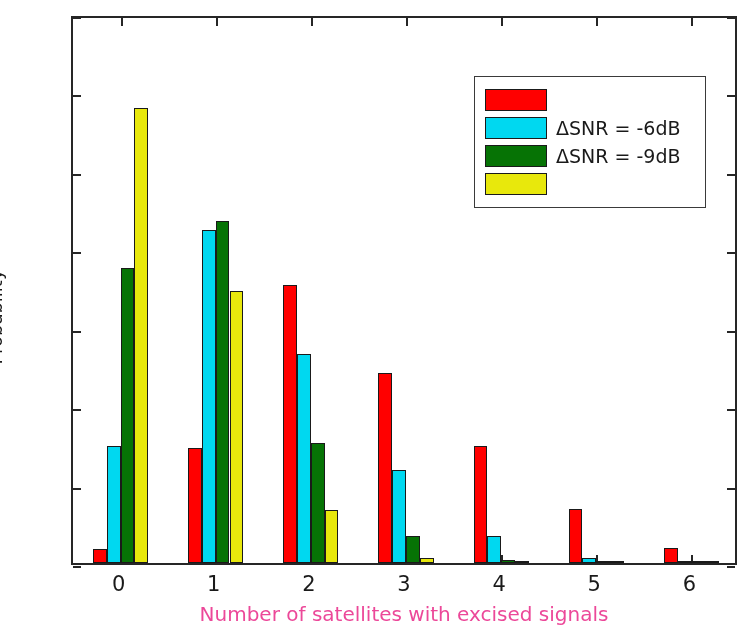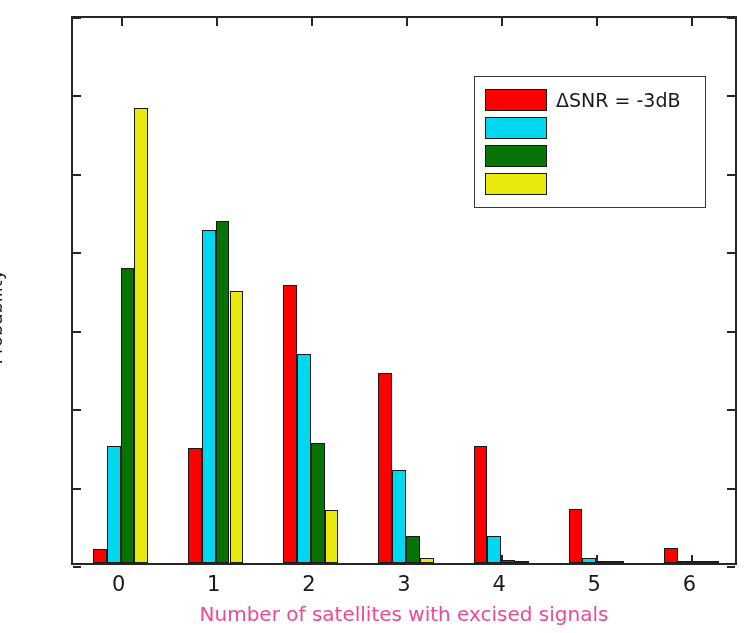--- a/index.html
+++ b/index.html
@@ -218,26 +218,27 @@
       <div class="xtick-label" style="left: 499.143px;">4</div>
       <div class="xtick-label" style="left: 594.286px;">5</div>
       <div class="xtick-label" style="left: 689.429px;">6</div>
     </div>
 
   <div id="xlabel">Number of satellites with excised signals</div>
 
   <div id="legend-box">
       <div class="legend-row">
         <div class="legend-swatch" style="background: rgb(255, 0, 0);"></div>
-        <div class="legend-text">ΔSNR = -3dB</div>
       </div>
       <div class="legend-row">
         <div class="legend-swatch" style="background: rgb(0, 216, 240);"></div>
+        <div class="legend-text">ΔSNR = -6dB</div>
       </div>
       <div class="legend-row">
         <div class="legend-swatch" style="background: rgb(6, 115, 5);"></div>
+        <div class="legend-text">ΔSNR = -9dB</div>
       </div>
       <div class="legend-row">
         <div class="legend-swatch" style="background: rgb(232, 232, 12);"></div>
       </div>
     </div>
 
 </div>
 
 </body></html>

